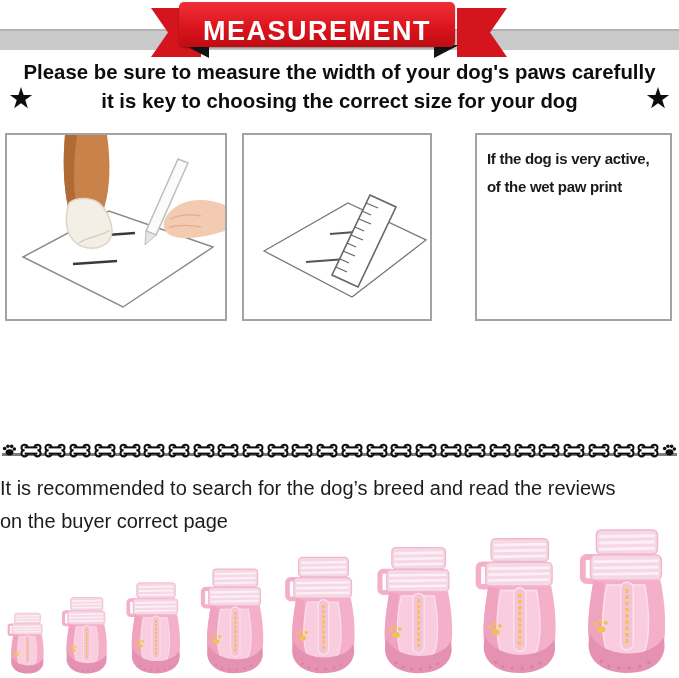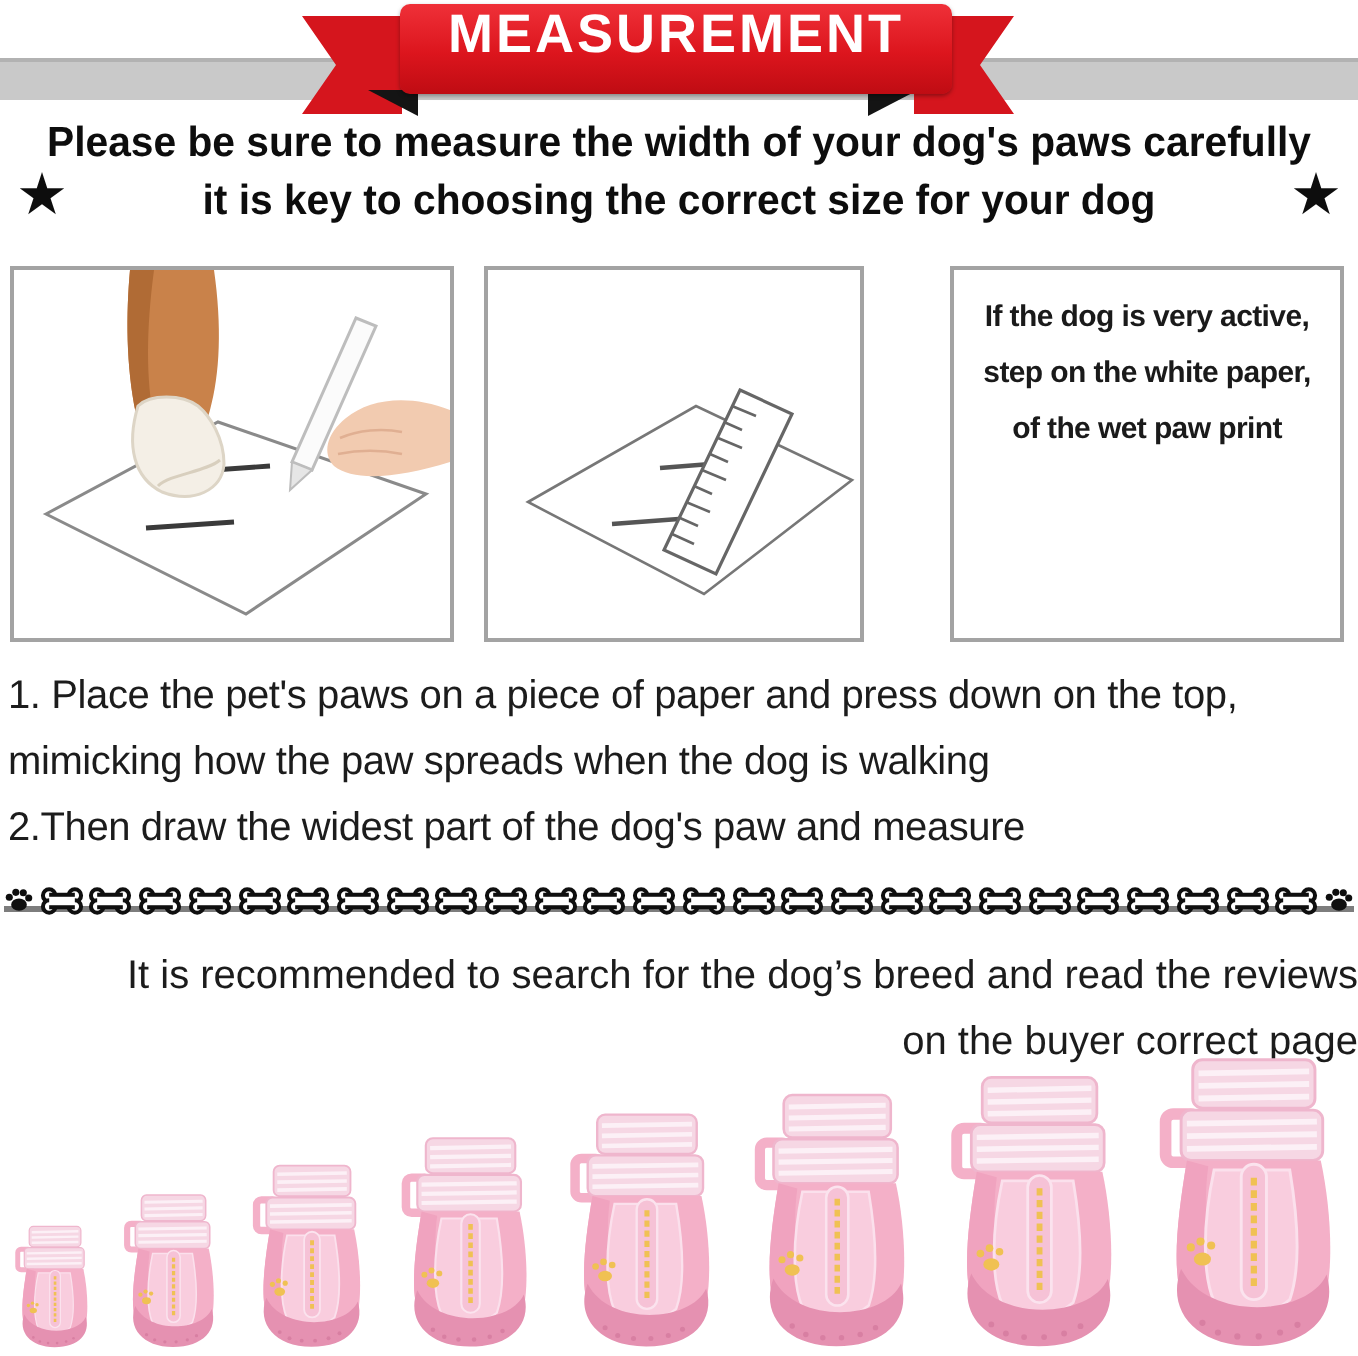--- a/index.html
+++ b/index.html
@@ -10,55 +10,55 @@
   
   .gray-bar{position:absolute;left:0;right:0;top:29px;height:19px;
             background:var(--bar-gray,#c9c9c9);border-top:2px solid #b2b2b2;}
   .ribbon-tail{position:absolute;top:8px;width:50px;height:49px;
                background:var(--ribbon-red,#d5151d);}
   .ribbon-tail.left{left:151px;clip-path:polygon(0 0,100% 0,100% 100%,0 100%,34% 50%);}
   .ribbon-tail.right{left:457px;clip-path:polygon(0 0,100% 0,66% 50%,100% 100%,0 100%);}
   .fold{position:absolute;top:45px;width:25px;height:13px;background:#141414;}
   .fold.left{left:184px;clip-path:polygon(0 0,100% 0,100% 100%);}
   .fold.right{left:434px;clip-path:polygon(0 0,100% 0,0 100%);}
-  .banner-main{position:absolute;left:200px;top:2px;width:276px;height:45px;
-               border-radius:5px;display:flex;align-items:flex-start;justify-content:center;
+  .banner-main{position:absolute;left:179px;top:2px;width:276px;height:45px;
+               border-radius:5px;display:flex;align-items:flex-end;justify-content:center;
                background:linear-gradient(180deg,#ef3038 0%,var(--banner-red,#dc151d) 55%,#bf0c13 100%);
                box-shadow:0 1px 2px rgba(0,0,0,.35);}
   .banner-main span{color:#fff;font-weight:bold;font-size:27px;letter-spacing:1.5px;}
 
   
   .heading{position:absolute;left:0;top:57px;width:679px;text-align:center;
            font-weight:bold;font-size:21px;line-height:29px;color:#0d0d0d;
            transform:scaleX(.97);transform-origin:center;}
   .star{position:absolute;top:84px;font-size:29px;color:#0d0d0d;line-height:29px;}
   .star.left{left:8px;} .star.right{right:8px;}
 
   
   .box{position:absolute;top:133px;height:188px;border:2px solid #a3a3a3;background:#fff;box-sizing:border-box;}
   .box.b1{left:5px;width:222px;}
   .box.b2{left:242px;width:190px;}
-  .box.b3{left:475px;width:197px;padding:10px 10px;text-align:center;}
+  .box.b3{left:475px;width:197px;padding:10px 10px;}
   .box svg{display:block;width:100%;height:100%;}
   .tip-lines div{font-weight:bold;font-size:15px;line-height:28px;color:#1a1a1a;
                  letter-spacing:-.3px;white-space:nowrap;}
 
   
   .instructions{position:absolute;left:4px;top:332px;width:673px;}
   .instructions div{font-size:20px;line-height:33px;color:#1c1c1c;letter-spacing:-.2px;}
 
   
   .divider{position:absolute;left:2px;right:2px;top:441px;height:22px;}
   .divider .rail{position:absolute;left:0;right:0;top:12px;height:2.5px;background:#7d7d7d;}
   .divider .row{position:absolute;left:0;right:0;top:0;display:flex;align-items:center;
                 justify-content:space-between;height:18px;}
   .divider svg{flex:0 0 auto;}
 
   
-  .recommend{position:absolute;left:0;top:472px;width:679px;text-align:right;}
+  .recommend{position:absolute;left:0;top:472px;width:679px;text-align:left;}
   .recommend div{font-size:20px;line-height:33px;color:#1c1c1c;}
 
   
   .boots-row{position:absolute;left:0;right:0;bottom:4px;display:flex;
              align-items:flex-end;justify-content:center;gap:13px;}
   .boots-row svg{display:block;}
 </style>
 </head>
 <body>
 
@@ -117,30 +117,24 @@
       <line x1="103" y1="108" x2="112" y2="112" stroke="#666" stroke-width="1.3"></line>
       <line x1="99" y1="116" x2="111" y2="121" stroke="#666" stroke-width="1.3"></line>
       <line x1="96" y1="124" x2="105" y2="128" stroke="#666" stroke-width="1.3"></line>
       <line x1="92" y1="132" x2="103" y2="137" stroke="#666" stroke-width="1.3"></line>
     </svg>
   </div>
 
   <div class="box b3">
     <div class="tip-lines">
         <div>If the dog is very active,</div>
-        <div>step on the white paper,</div>
         <div>of the wet paw print</div>
       </div>
   </div>
 
-  <div class="instructions">
-      <div>1. Place the pet's paws on a piece of paper and press down on the top,</div>
-      <div>mimicking how the paw spreads when the dog is walking</div>
-      <div>2.Then draw the widest part of the dog's paw and measure</div>
-    </div>
 
   <div class="divider">
     <div class="rail"></div>
     <div class="row" id="bone-row">
         <svg width="15" height="14" viewBox="0 0 16 15" fill="#0f0f0f">
     <ellipse cx="8" cy="10" rx="4.2" ry="3.3"></ellipse>
     <circle cx="2.8" cy="6" r="1.9"></circle>
           <circle cx="6.3" cy="3.4" r="1.9"></circle>
     <circle cx="10.3" cy="3.6" r="1.9"></circle>
           <circle cx="13.2" cy="6.4" r="1.9"></circle>

